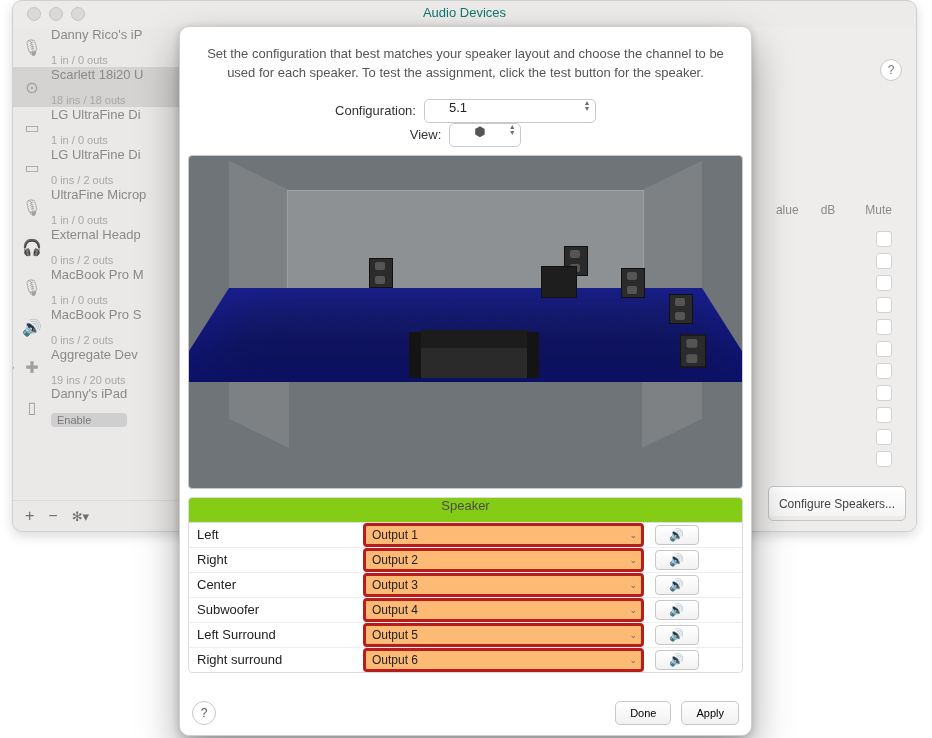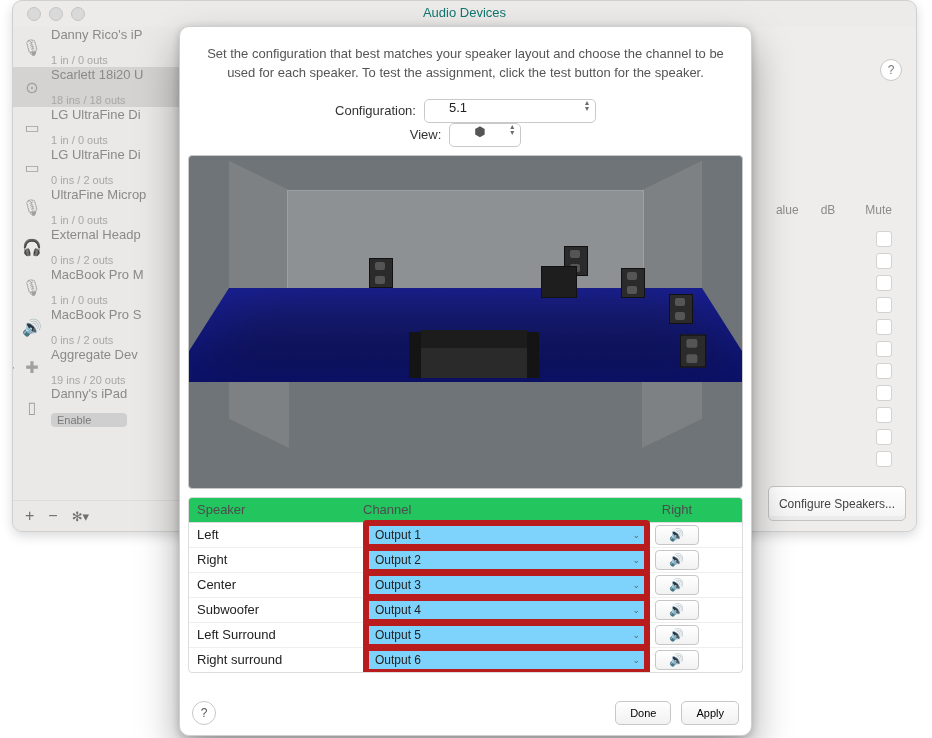--- a/index.html
+++ b/index.html
@@ -51,27 +51,27 @@
   .sub{position:absolute;width:34px;height:30px;background:#1e1e1e;border:1px solid #111;}
   .sofa{position:absolute;left:190px;bottom:80px;width:110px;height:48px;}
   .sofa .back{position:absolute;top:0;left:0;right:0;height:18px;background:#1c1c1c;border-radius:4px 4px 0 0;}
   .sofa .seat{position:absolute;bottom:0;left:0;right:0;height:30px;background:#2a2a2a;}
   .sofa .arm{position:absolute;top:2px;width:12px;bottom:0;background:#141414;}
   .sofa .arm.l{left:-10px;} .sofa .arm.r{right:-10px;}
   
   .tbl{margin:8px 8px 0;border:1px solid #dcdcdc;border-radius:4px;overflow:hidden;}
   .tr{display:flex;align-items:center;height:24px;border-bottom:1px solid #eee;}
   .tr:last-child{border-bottom:none;}
-  .tr.head{background:#22c55e;color:#4d4d4d;font-weight:400;border-bottom:1px solid #dcdcdc;}
+  .tr.head{background:#84cc16;color:#4d4d4d;font-weight:400;border-bottom:1px solid #dcdcdc;flex-direction:column;}
   .th,.td{padding:0 8px;}
   .c-spk{flex:0 0 150px;}
   .c-chan{flex:1;}
   .c-test{flex:0 0 66px;display:flex;justify-content:center;}
   .c-pad{flex:0 0 8px;}
-  .chan-pop{display:flex;align-items:center;justify-content:space-between;width:100%;height:18px;border:6px solid #b91c1c;border-radius:4px;background:#7dd3fc;padding:0 4px 0 6px;font-size:12px;}
+  .chan-pop{display:flex;align-items:center;justify-content:space-between;width:100%;height:18px;border:3px solid #b91c1c;border-radius:4px;background:#fdba74;padding:0 4px 0 6px;font-size:12px;}
   .chan-pop .car{font-size:9px;color:#666;}
   .test-btn{width:42px;height:18px;border:1px solid #c7c7c7;border-radius:4px;background:linear-gradient(#fff,#f2f2f2);display:flex;align-items:center;justify-content:center;}
   .snd-ico{font-size:12px;color:#333;}
   .sheet-footer{position:absolute;bottom:0;left:0;right:0;height:44px;display:flex;align-items:center;justify-content:space-between;padding:0 12px;}
   .q-btn{width:22px;height:22px;border:1px solid #c7c7c7;border-radius:50%;background:#fff;display:flex;align-items:center;justify-content:center;color:#555;font-size:12px;}
   .btn{height:24px;padding:0 14px;border:1px solid #c7c7c7;border-radius:5px;background:linear-gradient(#fff,#f1f1f1);font-size:11px;}
   .btns{display:flex;gap:10px;}
   label.lbl{color:#333;}
 </style>
 </head>

